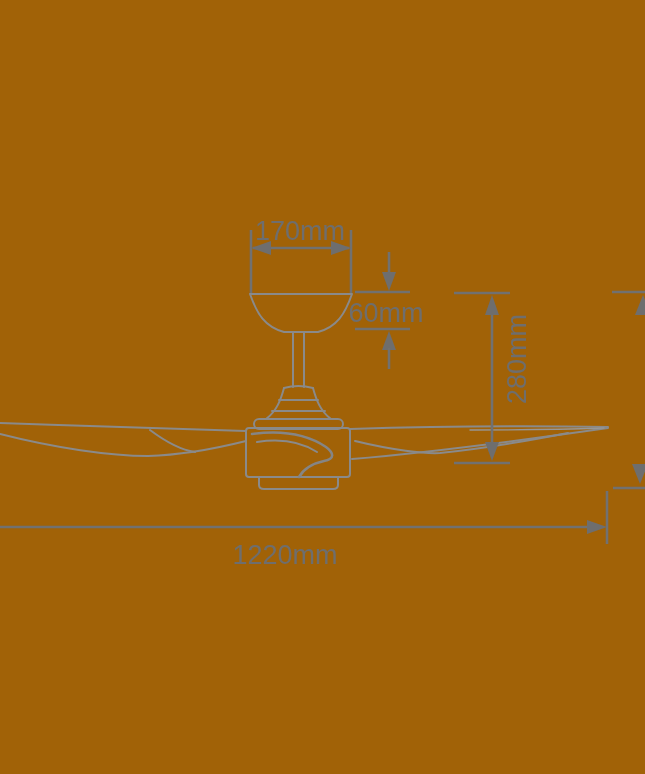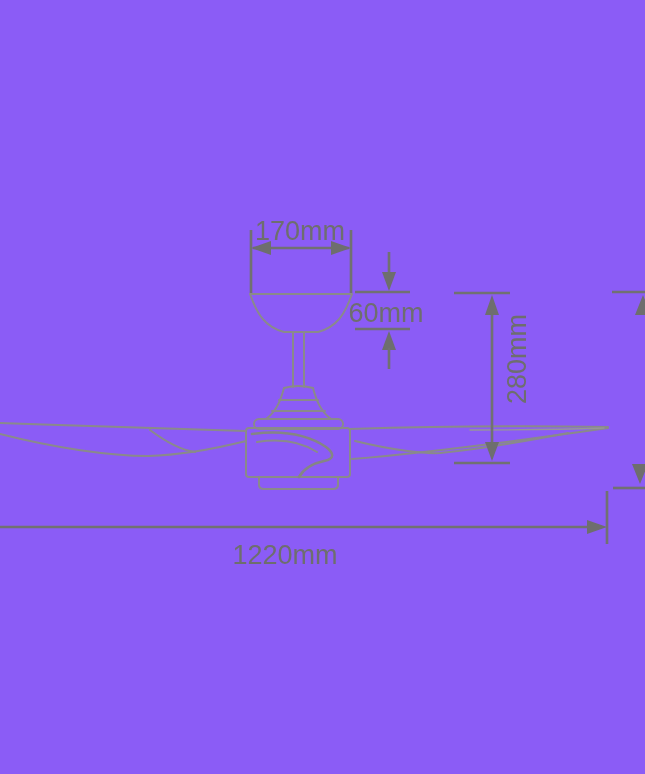--- a/index.html
+++ b/index.html
@@ -1,16 +1,16 @@
 <!DOCTYPE html>
 <html><head>
 <meta charset="utf-8">
 <style>
   html,body{margin:0;padding:0;background:#ffffff;}
-  .stage{position:relative;width:645px;height:774px;background:#8b5cf6;overflow:hidden;}
+  .stage{position:relative;width:645px;height:774px;background:#a16207;overflow:hidden;}
   svg{display:block;}
   .outline{fill:none;stroke:#8a8a8a;stroke-width:2;stroke-linecap:round;stroke-linejoin:round;}
   .outline-thick{fill:none;stroke:#858585;stroke-width:2.6;stroke-linecap:round;stroke-linejoin:round;}
   .thin{fill:none;stroke:#979797;stroke-width:1.4;stroke-linecap:round;}
   .dim{fill:none;stroke:#717171;stroke-width:2.6;stroke-linecap:butt;}
   .arrow{fill:#6e6e6e;stroke:none;}
   .dim-text{font-family:"Liberation Sans","DejaVu Sans",sans-serif;font-size:27px;fill:#6e6e6e;}
 </style>
 </head>
 <body>

